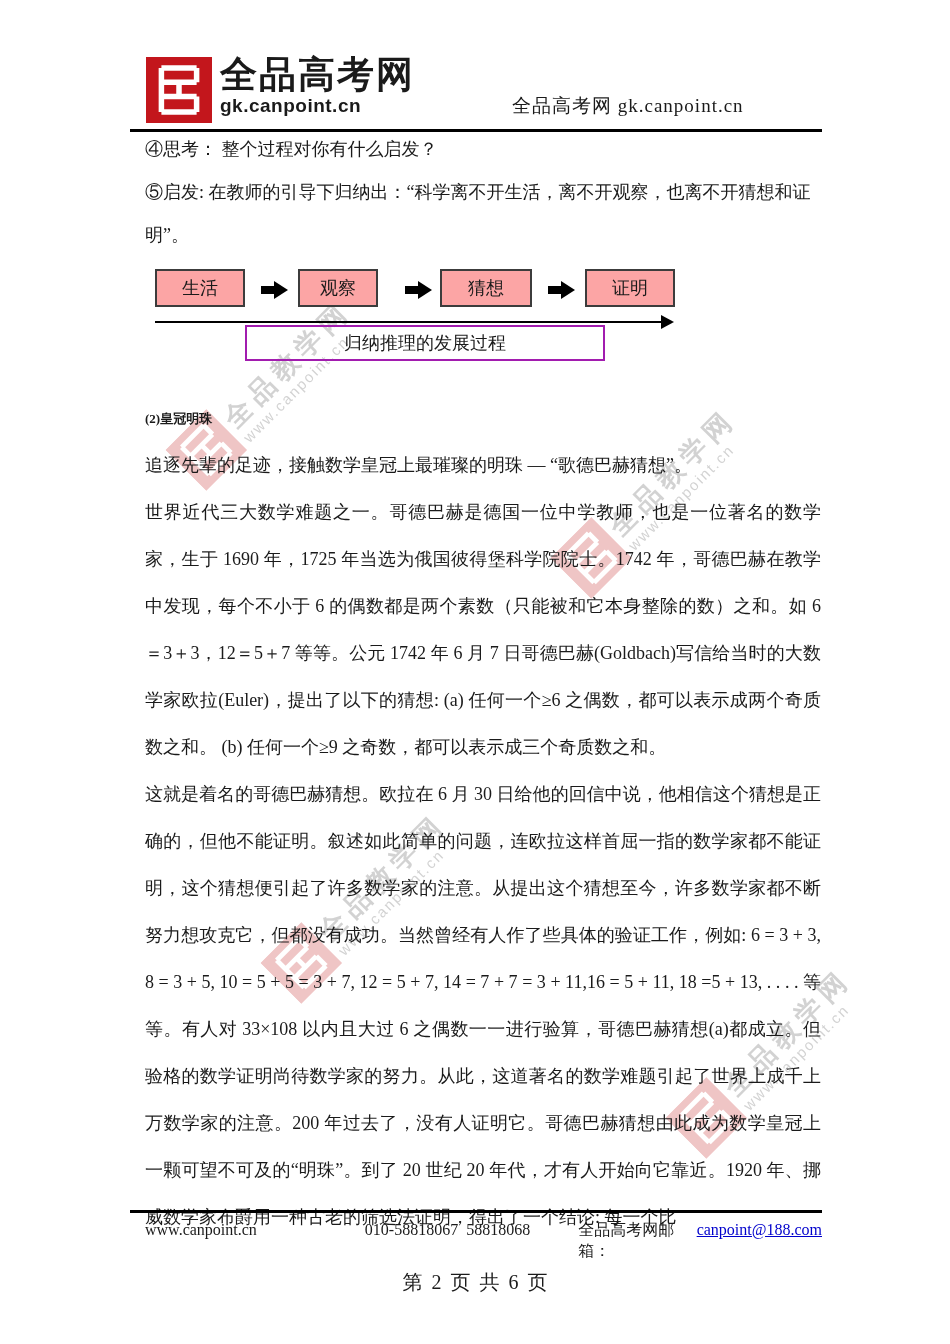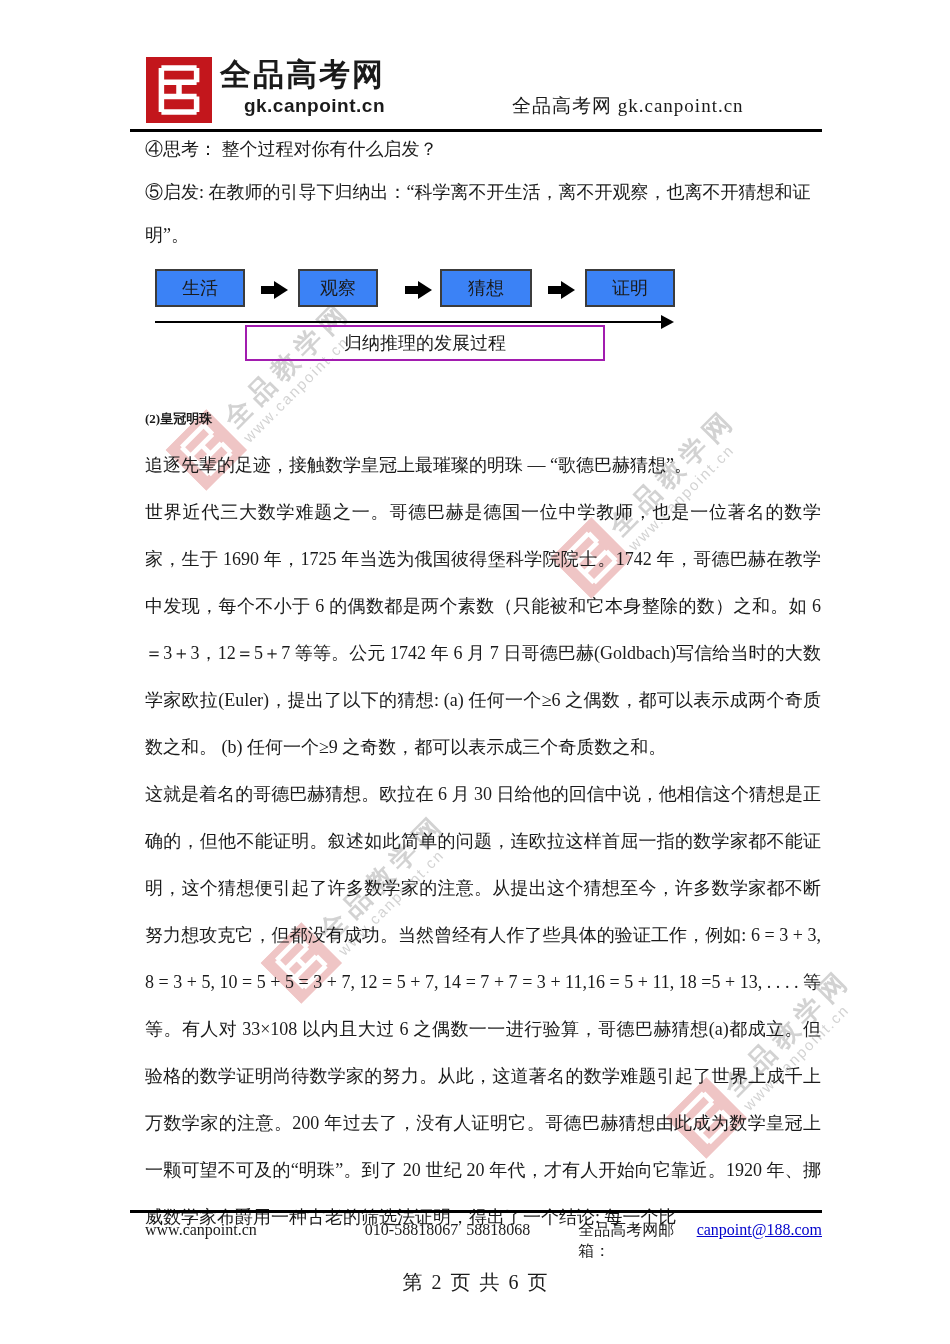--- a/index.html
+++ b/index.html
@@ -10,43 +10,43 @@
     font-family:"Liberation Serif","DejaVu Serif",serif;
     color:#1a1a1a;
   }
 
   
   .header { position:absolute; left:130px; top:50px; width:692px; height:82px;
             border-bottom:3px solid #000; }
   .logo { position:absolute; left:16px; top:5px; display:flex; align-items:flex-start; }
   .logo-seal { width:66px; height:70px; color:#c3161c; }
   .logo-txt { margin-left:8px; }
-  .logo-brand { font-size:31px; font-weight:bold; letter-spacing:2px; line-height:40px; }
+  .logo-brand { font-size:37px; font-weight:bold; letter-spacing:2px; line-height:40px; }
   .logo-domain { font-family:"Liberation Sans","DejaVu Sans",sans-serif;
-                 font-weight:bold; font-size:19px; line-height:22px; letter-spacing:0.5px;text-align:right; }
+                 font-weight:bold; font-size:19px; line-height:22px; letter-spacing:0.5px; }
   .header-right { position:absolute; left:382px; bottom:10px; font-size:19px; letter-spacing:1px; }
 
   
   .watermark { position:absolute; width:230px; height:64px; display:flex; align-items:flex-end;
                transform:rotate(-45deg); opacity:0.45; pointer-events:none; }
   .wm-seal { width:58px; height:58px; color:#dd7f7f; flex:0 0 auto; }
   .wm-text { margin-left:6px; color:#9d9d9d; }
   .wm-line1 { font-size:27px; letter-spacing:6px; font-weight:bold; line-height:30px; }
   .wm-line2 { font-size:15px; letter-spacing:2px; font-family:"Liberation Sans",sans-serif; }
   .wm1 { left:150px; top:355px; }
   .wm2 { left:535px; top:463px; }
   .wm3 { left:245px; top:868px; }
   .wm4 { left:650px; top:1023px; }
 
   
   .content { position:absolute; left:145px; top:128px; width:676px; font-size:18px; }
   .intro-line { line-height:43px; }
   .flowchart { position:relative; margin-top:12px; height:95px; }
   .flow-box { position:absolute; top:0; height:38px; border:2px solid #3c3c3c;
-              text-align:center; line-height:34px; font-size:18px; background:#3b82f6; }
+              text-align:center; line-height:34px; font-size:18px; background:#fca5a5; }
   .fb0 { left:10px;  width:90px; }
   .fb1 { left:153px; width:80px; }
   .fb2 { left:295px; width:92px; }
   .fb3 { left:440px; width:90px; }
   .solid-arrow { position:absolute; top:12px; display:flex; align-items:center; }
   .sa0 { left:116px; } .sa1 { left:260px; } .sa2 { left:403px; }
   .solid-arrow .bar  { width:13px; height:8px; background:#000; }
   .solid-arrow .head { width:0; height:0; border-left:14px solid #000;
                        border-top:9px solid transparent; border-bottom:9px solid transparent; }
   .flow-line { position:absolute; left:10px; top:52px; width:508px; border-top:2px solid #000; }

